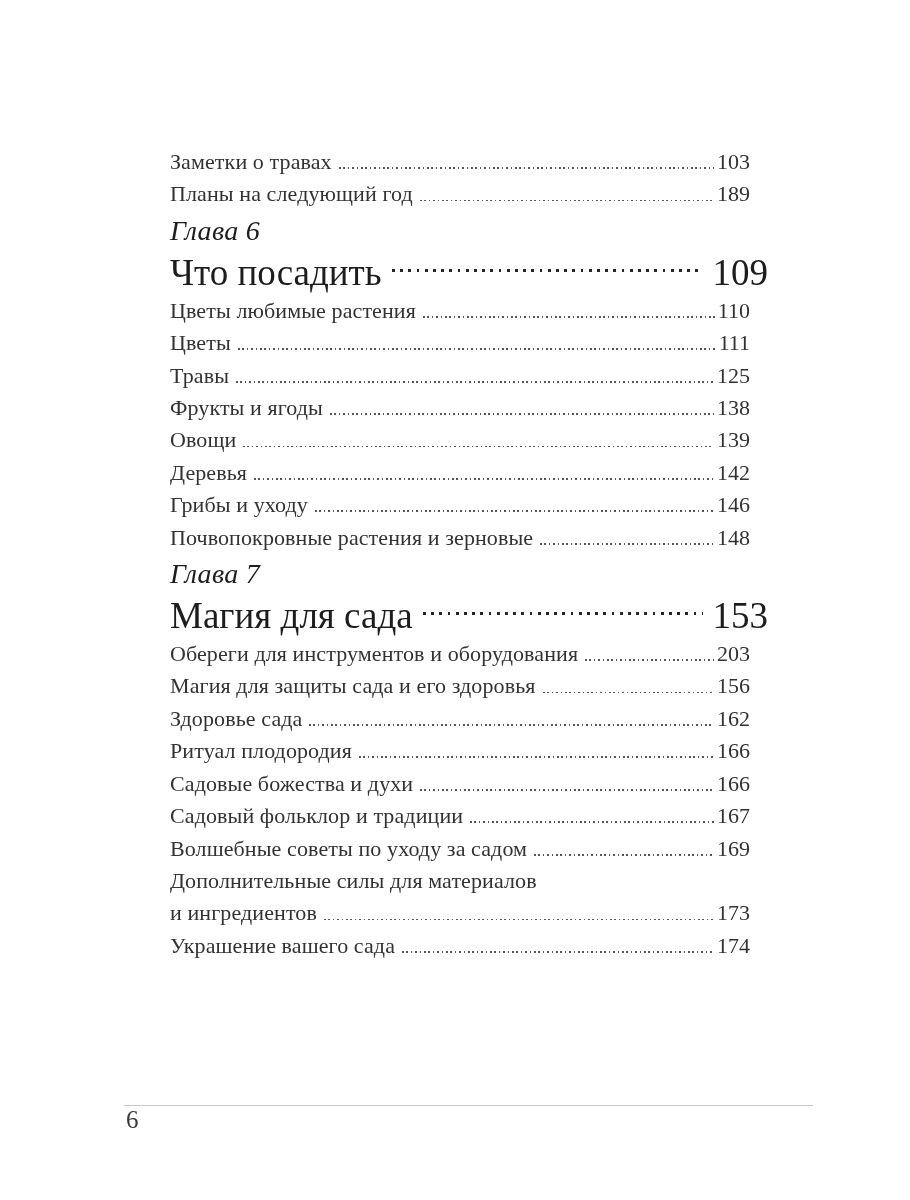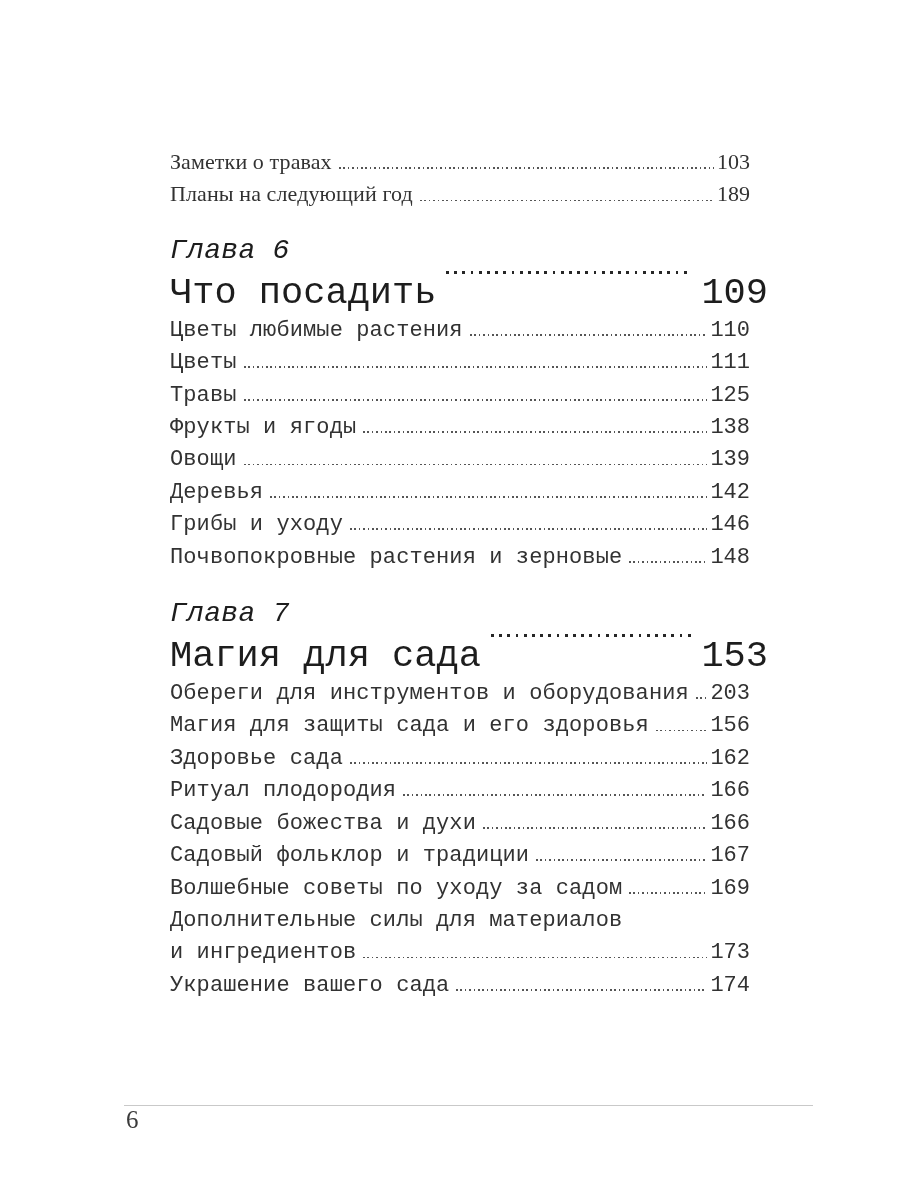--- a/index.html
+++ b/index.html
@@ -33,31 +33,31 @@
     color:var(--text);
   }
   .entry-label{letter-spacing:.1px;}
   .entry-leader{
     flex:1 1 auto;
     height:1.8px;
     margin:0 2px 2px 7px;
     background-image:repeating-linear-gradient(to right,var(--dots) 0 1.6px,transparent 1.6px 4.4px);
   }
   .entry-page{margin-left:1px;}
-  .chapter{margin-top:20px;font-family:Liberation Mono, monospace;}
+  .chapter{margin-top:0;}
   .chapter-label{
     font-style:italic;
     font-size:28px;
     line-height:40px;
     color:var(--heading);
     letter-spacing:.3px;
   }
   .chapter-title-row{
     display:flex;
-    align-items:flex-start;
+    align-items:center;
     font-size:37px;
     line-height:44px;
     width:598px;
     color:var(--heading);
     white-space:nowrap;
   }
   .title-leader{
     flex:1 1 auto;
     height:2.8px;
     margin:0 10px 5px 10px;

